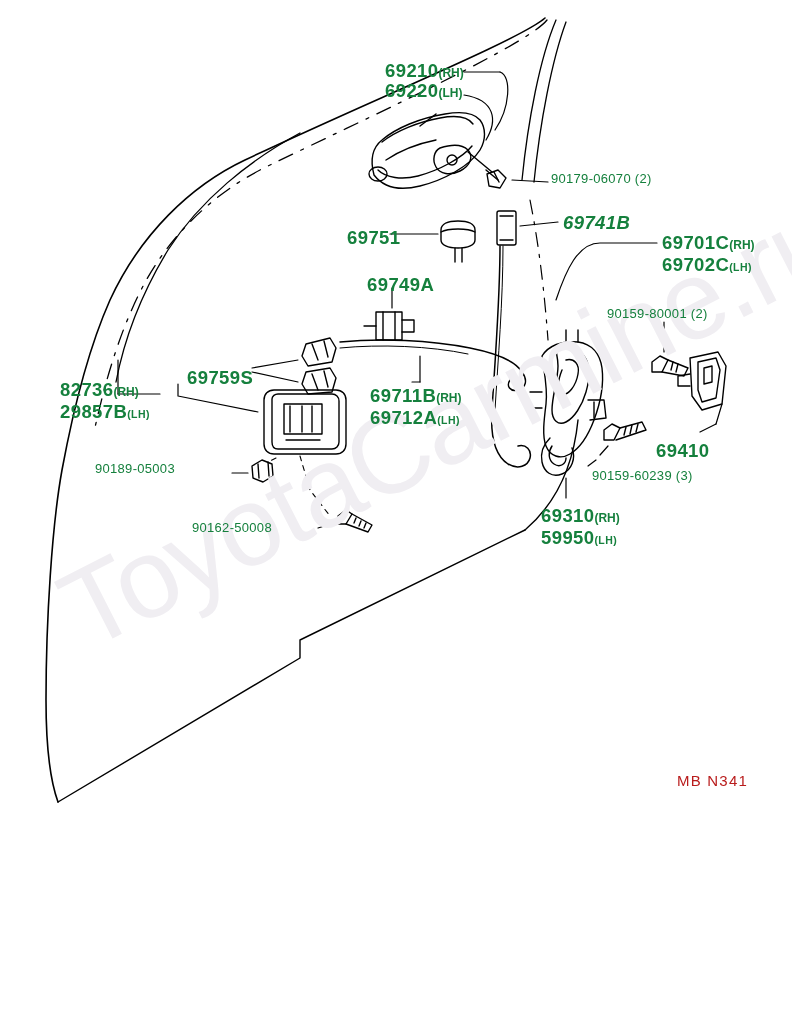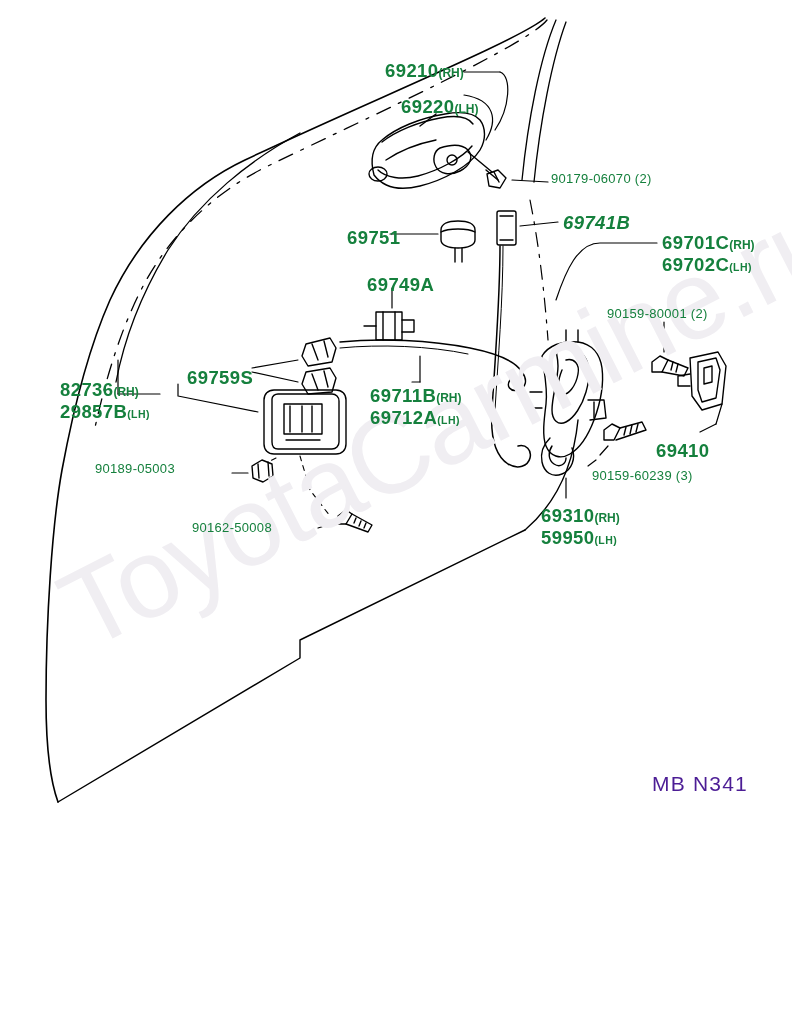--- a/index.html
+++ b/index.html
@@ -63,24 +63,24 @@
     letter-spacing: 0;
   }
   .sub-sm {
     font-size: 10.5px;
     font-weight: 700;
   }
   .code-footer {
     position: absolute;
     right: 44px;
     top: 772px;
-    font-size: 21px;
+    font-size: 15px;
     font-family: "Liberation Sans", sans-serif;
     letter-spacing: 1.2px;
-    color: #4c1d95;
+    color: #b91c1c;
     z-index: 3;
   }
 </style>
 </head>
 <body>
 
 <div id="page">
 
   <div class="watermark">ToyotaCarmine.ru</div>
 
@@ -209,21 +209,21 @@
 
       <path d="M652 362 L 660 356 L 668 360 L 662 372 L 652 372 Z"></path>
       <path d="M668 360 L 688 368 L 684 376 L 662 372"></path>
       <path d="M673 362 L 671 370 M678 364 L 676 372"></path>
       <path d="M664 322 L 664 352" stroke-width="1.2"></path>
 
     </g>
   </svg>
 
   <div class="label lbl-main" style="left:385px; top:60px;"><span>69210</span><span class="sub">(RH)</span></div>
-  <div class="label lbl-main" style="left:385px; top:96px;margin-left:16px;"><span>69220</span><span class="sub">(LH)</span></div>
+  <div class="label lbl-main" style="left:385px; top:80px;"><span>69220</span><span class="sub">(LH)</span></div>
 
   <div class="label lbl-plain" style="left:551px; top:172px;">90179-06070 (2)</div>
 
   <div class="label lbl-main" style="left:347px; top:227px;">69751</div>
 
   <div class="label lbl-main" style="left:563px; top:212px;font-style:italic;">69741B</div>
 
   <div class="label lbl-main" style="left:662px; top:232px;"><span>69701C</span><span class="sub">(RH)</span></div>
   <div class="label lbl-main" style="left:662px; top:254px;"><span>69702C</span><span class="sub-sm">(LH)</span></div>
 

